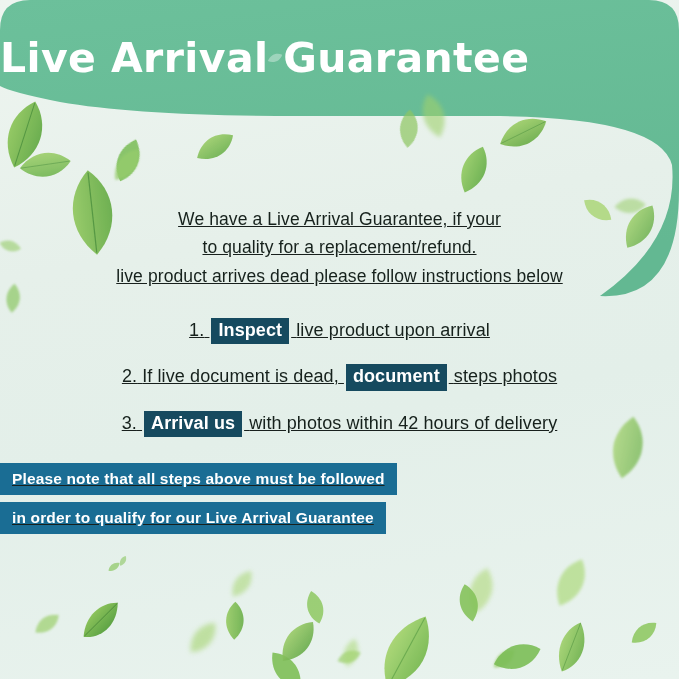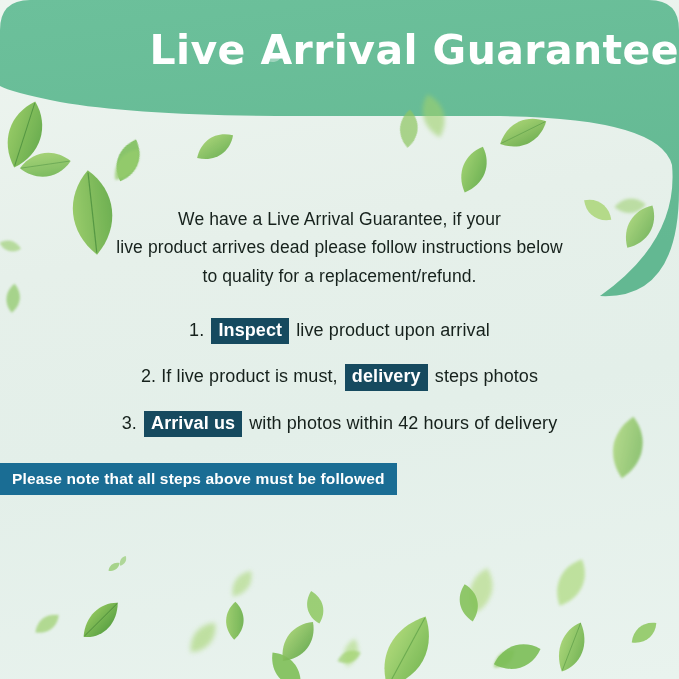--- a/index.html
+++ b/index.html
@@ -38,24 +38,24 @@
   }
   .leaf {
     position: absolute;
     transform-origin: 50% 50%;
   }
   .leaf svg { display: block; width: 100%; height: 100%; }
 
   
   .title-wrap {
     position: absolute;
-    top: 28px;
+    top: 36px;
     left: 0;
     width: 679px;
-    text-align: right;
+    text-align: left;
     z-index: 6;
   }
   .title {
     display: inline-block;
     color: #ffffff;
     font-size: 41px;
     font-weight: bold;
     letter-spacing: 0.4px;
     line-height: 1.1;
     font-family: "DejaVu Sans", sans-serif;
@@ -63,20 +63,21 @@
 
   
   .content {
     position: absolute;
     top: 205px;
     left: 0;
     width: 679px;
     z-index: 6;
     text-align: center;
     color: #18201d;
+    text-decoration: underline;
   }
 
   .intro {
     font-size: 17.5px;
     line-height: 1.62;
     color: #16211c;
     margin: 0 auto;
     width: 500px;
     letter-spacing: 0.1px;
   }
@@ -467,42 +468,43 @@
   </div>
 
   <div class="title-wrap">
     <span class="title">Live Arrival Guarantee</span>
   </div>
 
   <div class="content">
 
     <p class="intro">
       <span class="intro-line">We have a Live Arrival Guarantee, if your</span>
+      <span class="intro-line">to quality for a replacement/refund.</span>
       <span class="intro-line">live product arrives dead please follow instructions below</span>
-      <span class="intro-line">to quality for a replacement/refund.</span>
     </p>
 
     <ul class="steps">
       <li class="step">
         <span class="step-num">1.</span>
         <span class="hl">Inspect</span>
         <span>live product upon arrival</span>
       </li>
       <li class="step">
         <span class="step-num">2.</span>
-        <span>If live product is must,</span>
-        <span class="hl">delivery</span>
+        <span>If live document is dead,</span>
+        <span class="hl">document</span>
         <span>steps photos</span>
       </li>
       <li class="step">
         <span class="step-num">3.</span>
         <span class="hl">Arrival us</span>
         <span>with photos within 42 hours of delivery</span>
       </li>
     </ul>
 
     <div class="notes">
       <div class="note">Please note that all steps above must be followed</div>
+      <div class="note">in order to qualify for our Live Arrival Guarantee</div>
     </div>
 
   </div>
 
 </div>
 
 </body></html>

